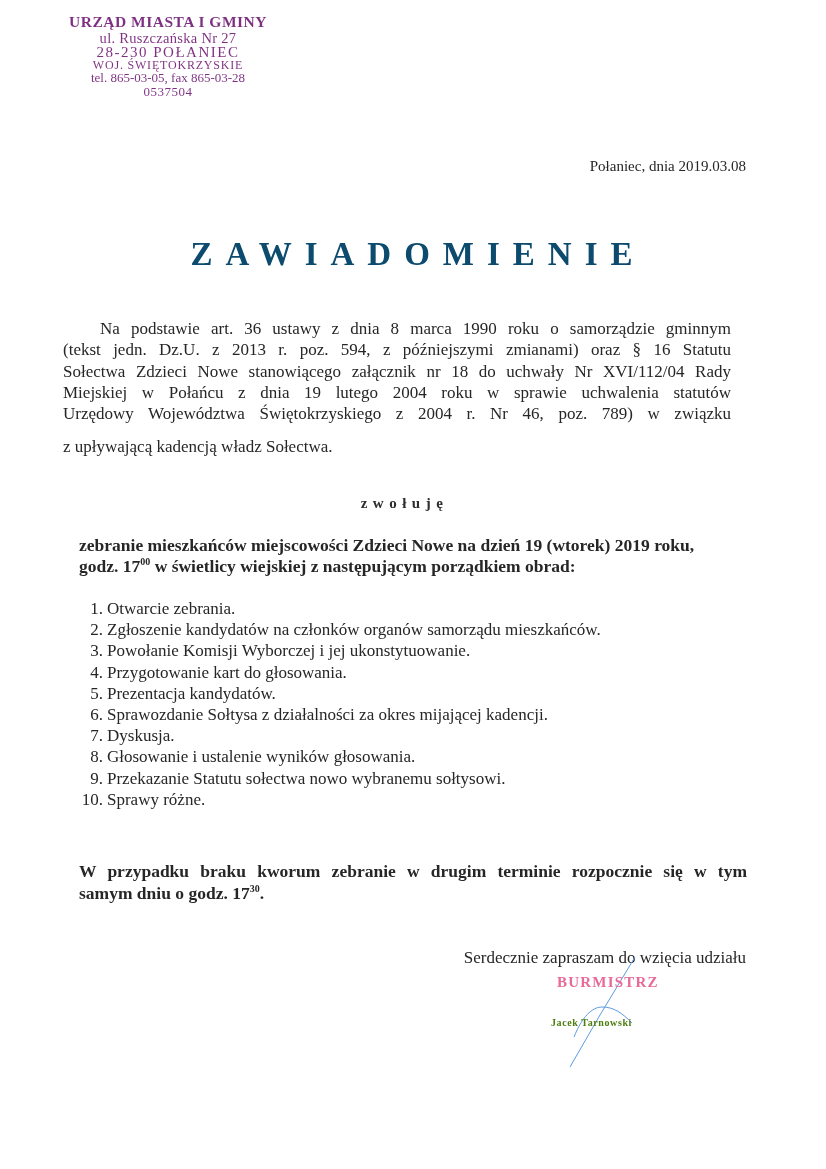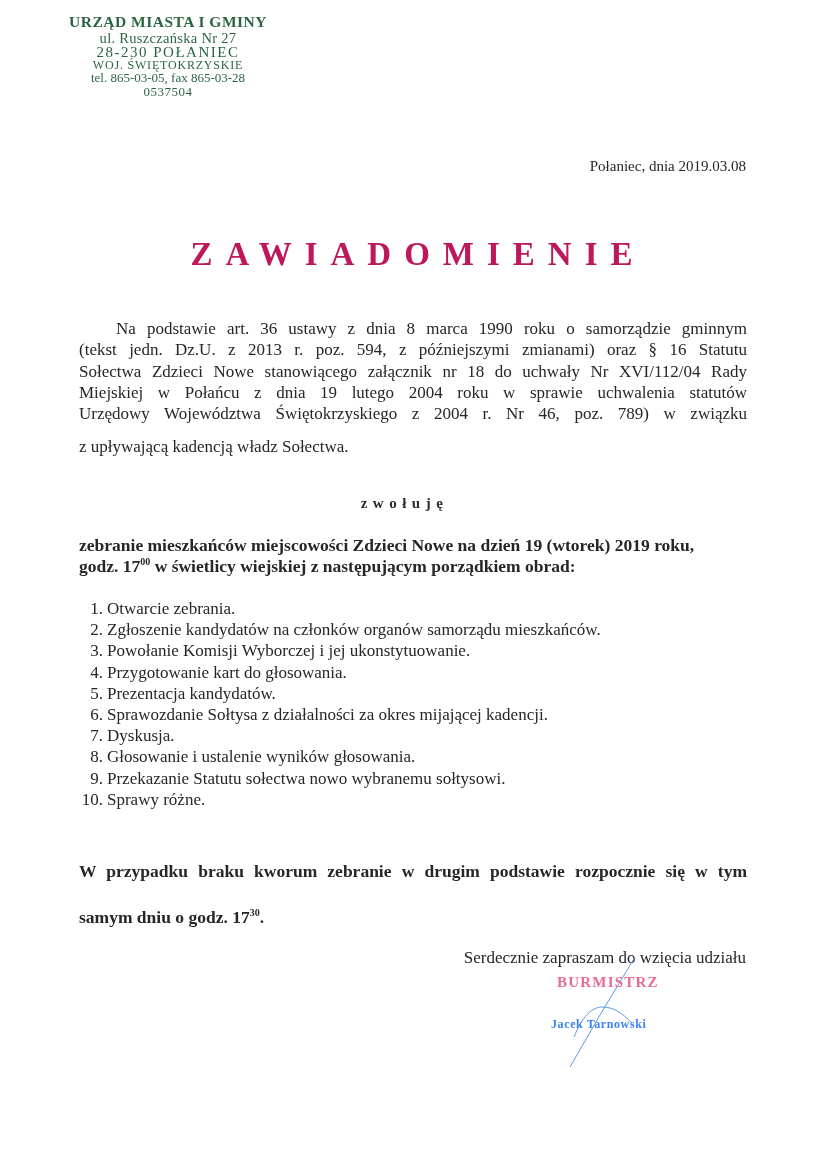--- a/index.html
+++ b/index.html
@@ -14,21 +14,21 @@
       overflow: hidden;
       font-family: "Liberation Serif", "DejaVu Serif", serif;
       color: #262626;
     }
     .stamp {
       position: absolute;
       left: 58px;
       top: 14px;
       width: 220px;
       text-align: center;
-      color: #14532d;
+      color: #701a75;
       font-family: "Liberation Serif", serif;
       line-height: 1;
       opacity: 0.9;
     }
     .stamp .s-title {
       font-weight: bold;
       font-size: 15.5px;
       letter-spacing: 0.5px;
       height: 17px;
     }
@@ -60,25 +60,25 @@
       position: absolute;
       left: 0;
       width: 824px;
       top: 236px;
       text-align: center;
       font-size: 33px;
       font-weight: bold;
       letter-spacing: 13px;
       padding-left: 12px;
       box-sizing: border-box;
-      color: #be185d;
+      color: #0c4a6e;
     }
     .intro {
       position: absolute;
-      left: 79px;
+      left: 63px;
       top: 318px;
       width: 668px;
       font-size: 17px;
       line-height: 21.3px;
       text-align: justify;
     }
     .intro .ln {
       display: block;
       text-align: justify;
       text-align-last: justify;
@@ -142,43 +142,43 @@
       font-size: 17.5px;
       line-height: 21.5px;
       text-align: justify;
     }
     .quorum .ln {
       display: block;
       text-align: justify;
       text-align-last: justify;
       white-space: nowrap;
     }
-    .quorum .ln.last { text-align-last: left; margin-top: 24px; }
+    .quorum .ln.last { text-align-last: left; }
     .closing {
       position: absolute;
       right: 80px;
       top: 948px;
       font-size: 17px;
     }
     .mayor-title {
       position: absolute;
       left: 557px;
       top: 974px;
       font-size: 15px;
       font-weight: bold;
       color: #e86a98;
       letter-spacing: 1.2px;
     }
     .mayor-name {
       position: absolute;
       left: 551px;
       top: 1017px;
-      font-size: 12px;
-      font-weight: bold;
-      color: #3b82f6;
+      font-size: 10px;
+      font-weight: bold;
+      color: #4d7c0f;
       letter-spacing: 0.6px;
     }
     .signature {
       position: absolute;
       left: 540px;
       top: 955px;
       width: 140px;
       height: 115px;
     }
   </style>
@@ -251,21 +251,21 @@
       <span class="num">9.</span>
       <span>Przekazanie Statutu sołectwa nowo wybranemu sołtysowi.</span>
     </li>
   <li>
       <span class="num">10.</span>
       <span>Sprawy różne.</span>
     </li>
 </ol>
 
 <div class="quorum">
-  <span class="ln">W przypadku braku kworum zebranie w drugim podstawie rozpocznie się w tym</span>
+  <span class="ln">W przypadku braku kworum zebranie w drugim terminie rozpocznie się w tym</span>
   <span class="ln last"><span>samym dniu o godz. 17</span><sup>30</sup><span>.</span></span>
 </div>
 
 <div class="closing">Serdecznie zapraszam do wzięcia udziału</div>
 
 <svg class="signature" viewBox="0 0 140 115">
   <path d="M95 2 L60 60 L30 112" fill="none" stroke="#5b9be0" stroke-width="1"></path>
   <path d="M34 82 C42 62, 52 52, 62 52 C74 52, 82 58, 92 68" fill="none" stroke="#5b9be0" stroke-width="1"></path>
 </svg>
 

